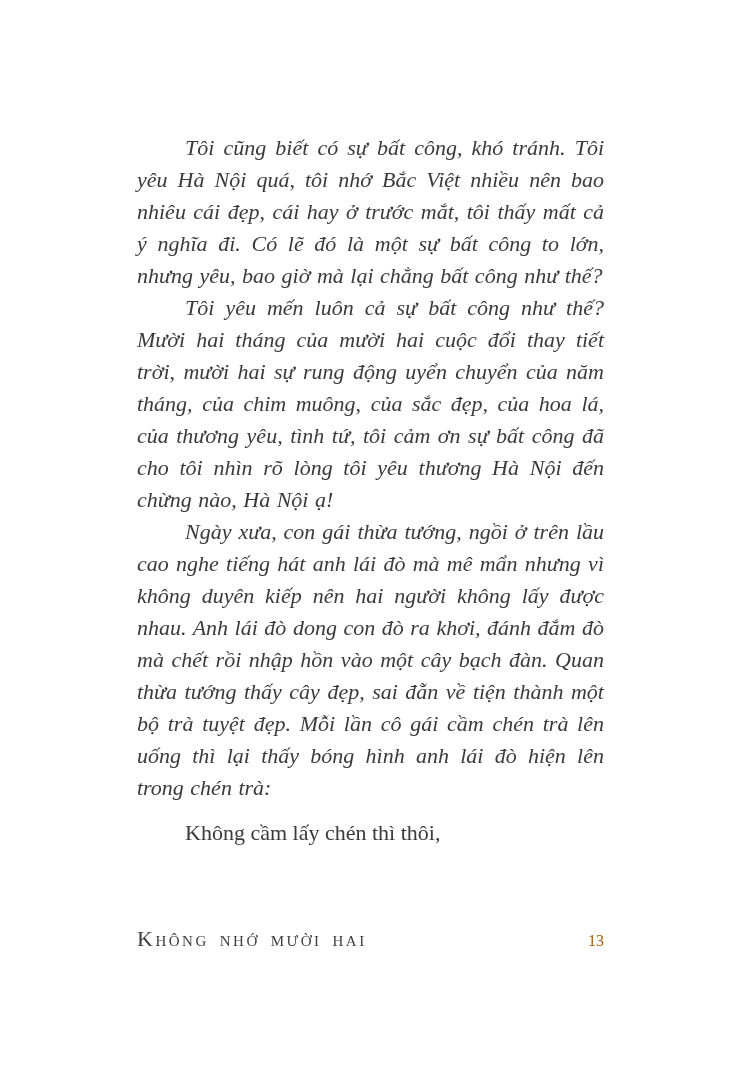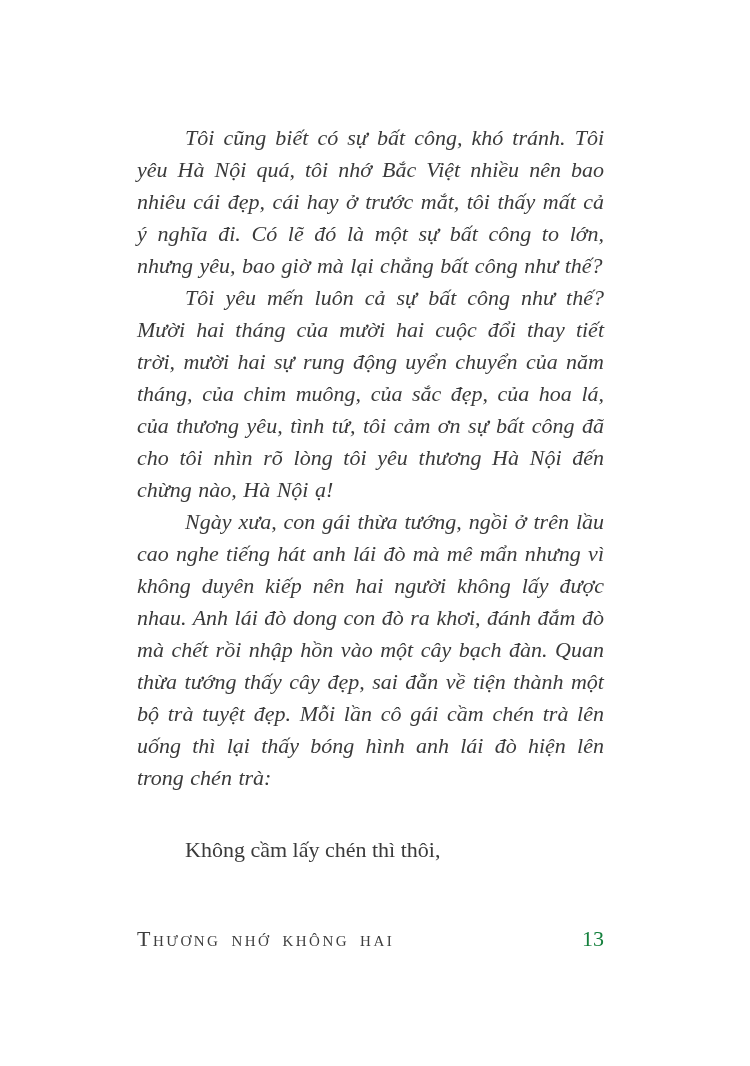--- a/index.html
+++ b/index.html
@@ -12,35 +12,35 @@
       width: 750px;
       height: 1066px;
       background: #ffffff;
       overflow: hidden;
       font-family: "Liberation Serif", "DejaVu Serif", serif;
       color: #3a3a3a;
     }
     .text-block {
       position: absolute;
       left: 137px;
-      top: 122px;
+      top: 132px;
       width: 467px;
     }
     .para {
       margin: 0;
       padding: 0;
       font-style: italic;
       font-size: 22px;
       line-height: 32px;
       text-align: justify;
       text-indent: 48px;
       word-spacing: 1px;
     }
     .verse {
-      margin-top: 37px;
+      margin-top: 10px;
       padding-left: 48px;
       font-style: normal;
       font-size: 22px;
       line-height: 37px;
     }
     .verse-line {
       white-space: nowrap;
     }
     .footer {
       position: absolute;
@@ -52,39 +52,39 @@
       align-items: baseline;
     }
     .running-title {
       font-variant-caps: small-caps;
       font-size: 22px;
       letter-spacing: 2.5px;
       word-spacing: 3px;
       color: #3e3e3e;
     }
     .page-number {
-      font-size: 22px;
-      color: #15803d;
+      font-size: 16px;
+      color: #a16207;
     }
   </style>
 </head>
 <body>
 
 <div class="page">
 
   <main class="text-block">
     <div>
         <p class="para">Tôi cũng biết có sự bất công, khó tránh. Tôi yêu Hà Nội quá, tôi nhớ Bắc Việt nhiều nên bao nhiêu cái đẹp, cái hay ở trước mắt, tôi thấy mất cả ý nghĩa đi. Có lẽ đó là một sự bất công to lớn, nhưng yêu, bao giờ mà lại chẳng bất công như thế?</p>
         <p class="para">Tôi yêu mến luôn cả sự bất công như thế? Mười hai tháng của mười hai cuộc đổi thay tiết trời, mười hai sự rung động uyển chuyển của năm tháng, của chim muông, của sắc đẹp, của hoa lá, của thương yêu, tình tứ, tôi cảm ơn sự bất công đã cho tôi nhìn rõ lòng tôi yêu thương Hà Nội đến chừng nào, Hà Nội ạ!</p>
         <p class="para">Ngày xưa, con gái thừa tướng, ngồi ở trên lầu cao nghe tiếng hát anh lái đò mà mê mẩn nhưng vì không duyên kiếp nên hai người không lấy được nhau. Anh lái đò dong con đò ra khơi, đánh đắm đò mà chết rồi nhập hồn vào một cây bạch đàn. Quan thừa tướng thấy cây đẹp, sai đẵn về tiện thành một bộ trà tuyệt đẹp. Mỗi lần cô gái cầm chén trà lên uống thì lại thấy bóng hình anh lái đò hiện lên trong chén trà:</p>
       </div>
 
     <div class="verse">
         <div class="verse-line">Không cầm lấy chén thì thôi,</div>
       </div>
   </main>
 
   <footer class="footer">
-    <span class="running-title">Thương nhớ không hai</span>
+    <span class="running-title">Không nhớ mười hai</span>
     <span class="page-number">13</span>
   </footer>
 
 </div>
 
 </body></html>

